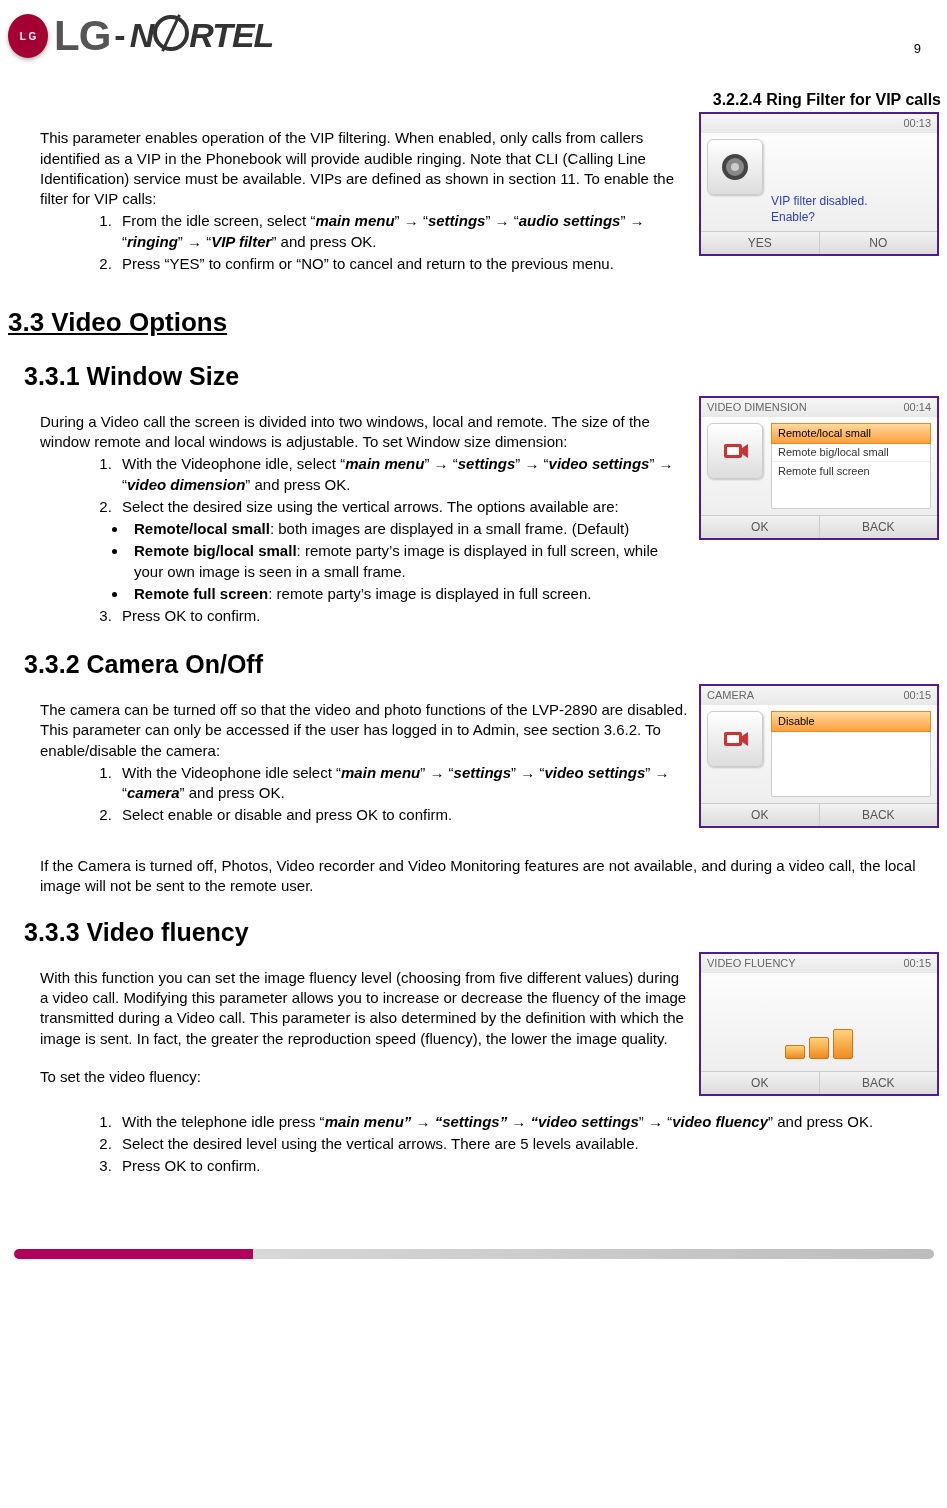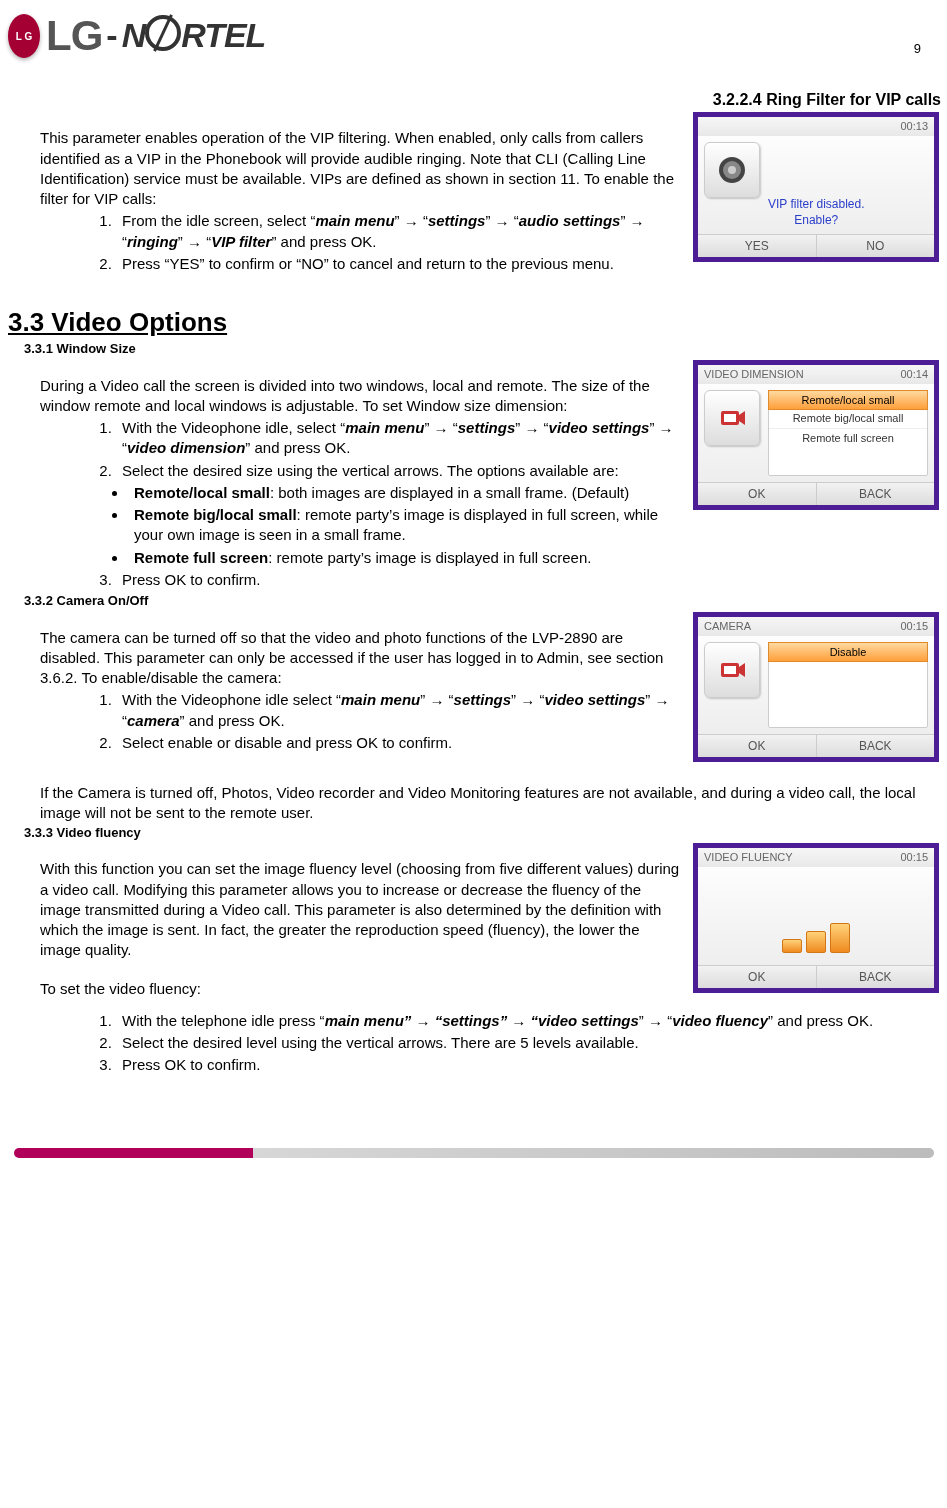--- a/index.html
+++ b/index.html
@@ -14,21 +14,21 @@
   .header {
     display: flex;
     align-items: center;
     padding: 8px 8px 0 8px;
   }
   .logo-lg {
     display: flex;
     align-items: center;
   }
   .lg-circle {
-    width: 32px; height: 44px;
+    width: 40px; height: 44px;
     border-radius: 50%;
     background: #a50034;
     display: flex; align-items: center; justify-content: center;
     color: #fff; font-weight: bold; font-size: 10px;
     margin-right: 6px;
     box-shadow: 0 2px 4px rgba(0,0,0,.3);
   }
   .lg-text { font-size: 42px; font-weight: bold; color: #555; letter-spacing: -1px; }
   .dash { font-size: 34px; font-weight: bold; color: #333; margin: 0 4px; }
   .nortel {
@@ -54,50 +54,49 @@
     margin-left: auto;
     font-size: 13px;
     padding-right: 18px;
     padding-top: 24px;
   }
   .content { padding: 8px 6px 30px 6px; }
   .inset1 { margin-left: 34px; }
   .inset2 { margin-left: 34px; margin-top: 18px; }
   .h4 { font-weight: bold; font-size: 16px; margin-top: 16px; text-align: right; }
   .h2 { font-weight: bold; font-size: 26px; margin-top: 29px; margin-left: 2px; text-decoration: underline; }
-  .h3 { font-weight: bold; font-size: 13px; margin-top: 0; margin-left: 18px; }
+  .h3 { font-weight: bold; font-size: 25px; margin-top: 20px; margin-left: 18px; }
   ol.steps { margin: 2px 0 2px 0; padding-left: 110px; }
   ol.steps > li { padding-left: 6px; margin-bottom: 2px; }
   ul.bullets { margin: 0; padding-left: 122px; list-style: disc; }
   ul.bullets > li { padding-left: 6px; margin-bottom: 2px; }
   .bi { font-weight: bold; font-style: italic; }
   .b { font-weight: bold; }
   .float-box {
     float: right;
     margin: 2px 2px 4px 10px;
-    border: 5px solid #4c1d95;
+    border: 2px solid #4c1d95;
     width: 236px;
     font-size: 12px;
     background: #fff;
     color: #333;
   }
   .fb-titlebar {
     display: flex;
     background: linear-gradient(#f6f6f6,#e8e8e8);
     padding: 2px 6px;
     font-size: 11px;
     color: #666;
   }
   .fb-titlebar .tspace { flex: 1; }
   .fb-body {
     background: linear-gradient(#fdfdfd,#eee);
     padding: 6px;
     min-height: 86px;
     position: relative;
-    text-align: center;
   }
   .fb-body.flexrow { display: flex; gap: 8px; }
   .fb-icon {
     width: 54px; height: 54px;
     border: 1px solid #ccc;
     border-radius: 6px;
     background: linear-gradient(#fff,#ddd);
     display: flex; align-items: center; justify-content: center;
     flex: none;
     box-shadow: 1px 1px 2px rgba(0,0,0,.2);

